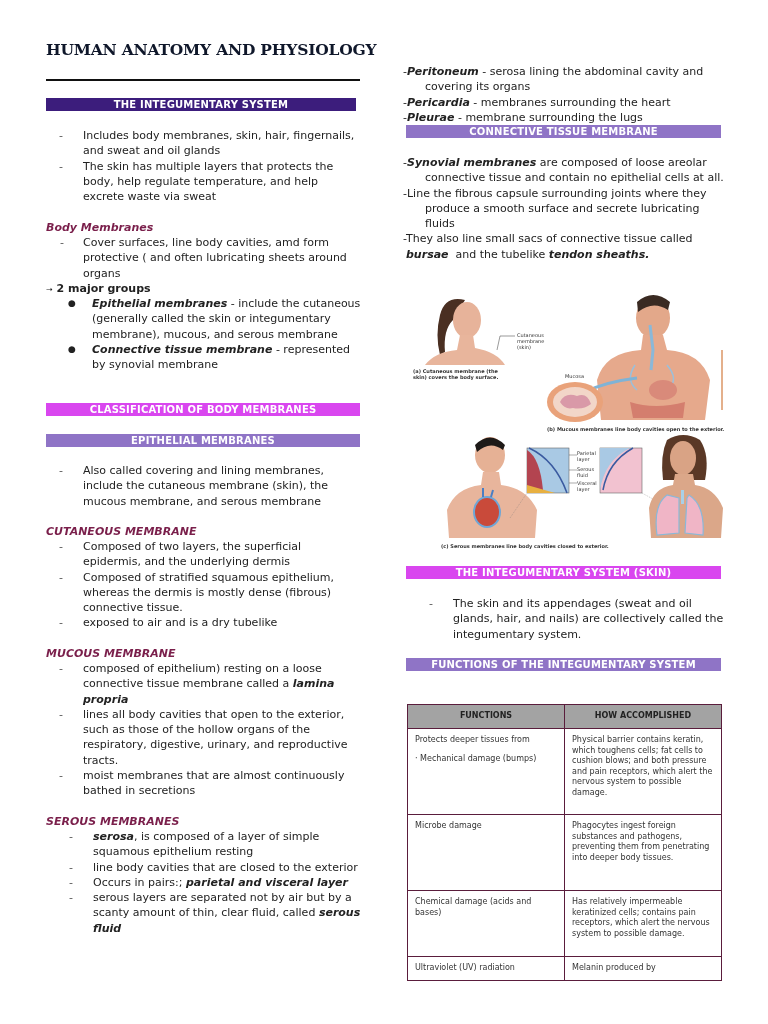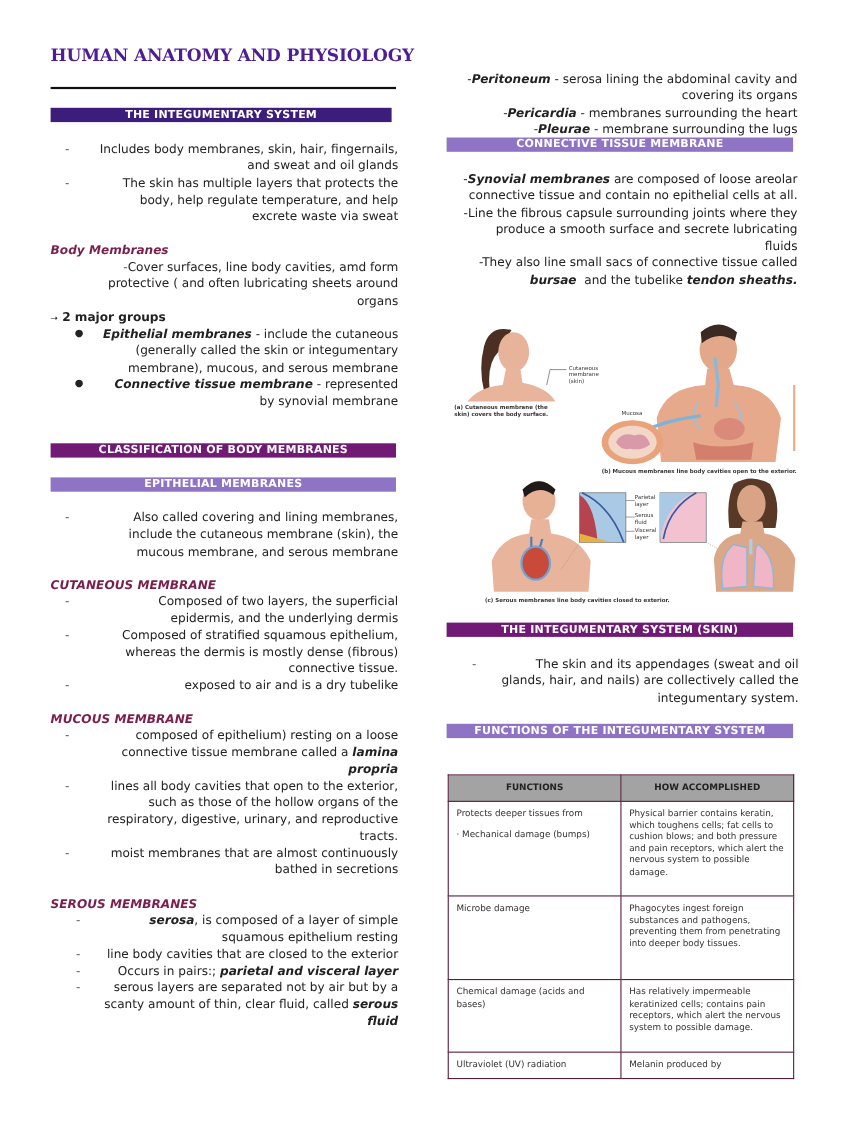--- a/index.html
+++ b/index.html
@@ -1,27 +1,27 @@
 <!DOCTYPE html>
 <html><head>
 <meta charset="utf-8">
 <style>
   * { box-sizing: border-box; margin: 0; padding: 0; }
   html, body { width: 768px; height: 1024px; background: #ffffff; overflow: hidden; }
   body { position: relative; font-family: "DejaVu Sans", sans-serif; color: #222; font-size: 11px; line-height: 15.3px; }
 
-  .title { position: absolute; left: 46px; top: 42px; font-family: "DejaVu Serif", serif; font-weight: bold; font-size: 15.5px; color: #4c1d95; letter-spacing: -0.2px; }
+  .title { position: absolute; left: 46px; top: 42px; font-family: "DejaVu Serif", serif; font-weight: bold; font-size: 15.5px; color: #0f172a; letter-spacing: -0.2px; }
   .title-rule { position: absolute; left: 46px; top: 79px; width: 314px; height: 2px; background: #111; }
 
   .bar { position: absolute; height: 13px; color: #fff; font-weight: bold; font-size: 10px; line-height: 13px; text-align: center; letter-spacing: 0.2px; }
   .bar.dark { background: #3c1d7c; }
-  .bar.mid { background: #701a75; }
+  .bar.mid { background: #d946ef; }
   .bar.light { background: #8f74c6; }
 
-  .blk { position: absolute; text-align: right; }
+  .blk { position: absolute; }
   .dashlist { list-style: none; }
   .dashlist li { position: relative; padding-left: 37px; }
   .dashlist li .dash { position: absolute; left: 13px; top: 0; color: #555; }
   .dotlist { list-style: none; }
   .dotlist li { position: relative; padding-left: 46px; }
   .dotlist li .dot { position: absolute; left: 22px; top: 0; font-size: 9px; }
 
   .subhead { font-weight: bold; font-style: italic; color: #7a1f4b; font-size: 11px; }
   b, .b { font-weight: bold; }
   .bi { font-weight: bold; font-style: italic; }

